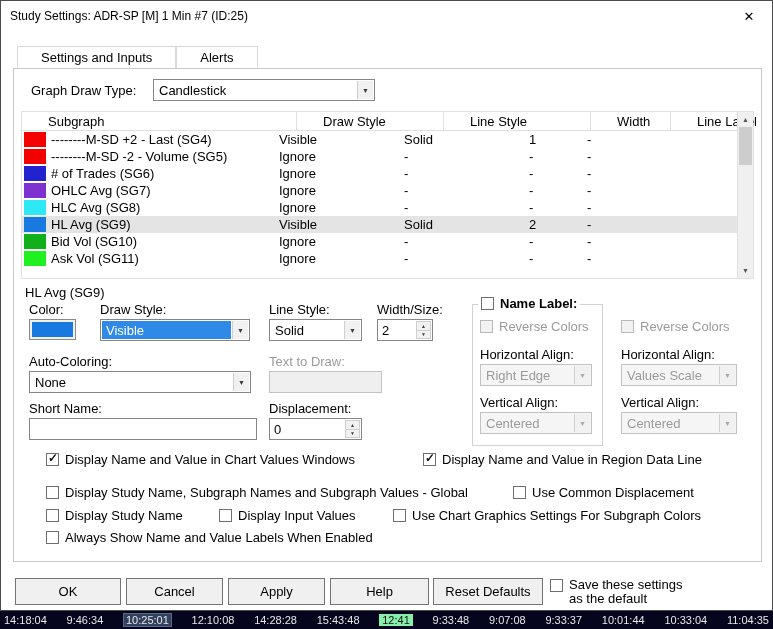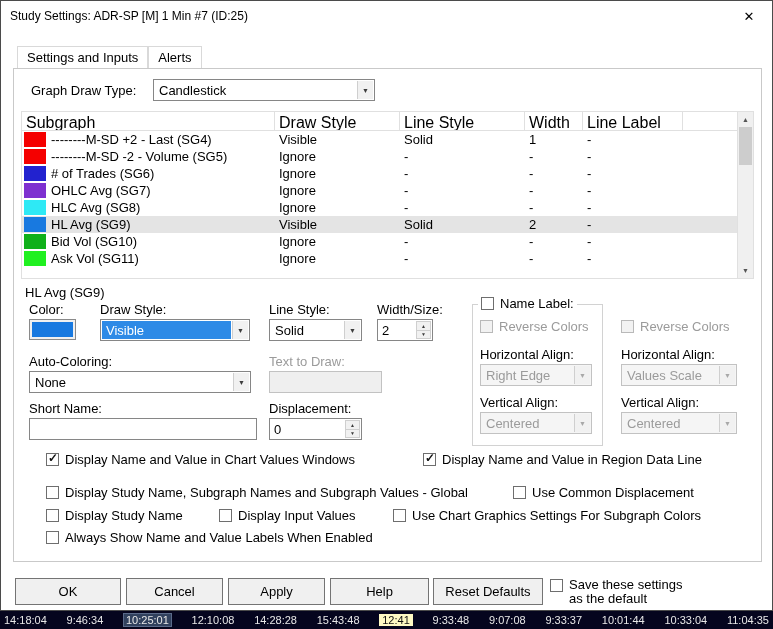--- a/index.html
+++ b/index.html
@@ -12,21 +12,21 @@
     position: absolute; left: 0; top: 0; width: 773px; height: 611px;
     background: #fff; border: 1px solid #4b4b4b;
   }
   
   .titlebar { position: absolute; left: 0; top: 0; right: 0; height: 30px; background: #fff; }
   .title-text { position: absolute; left: 9px; top: 8px; font-size: 12px; white-space: nowrap; }
   .close-btn { position: absolute; right: 1px; top: 1px; width: 44px; height: 28px;
     display: flex; align-items: center; justify-content: center; font-size: 13px; }
   
   .tabs { position: absolute; left: 16px; top: 43px; height: 25px; display: flex; align-items: flex-end; z-index: 4; }
-  .tab { height: 22px; line-height: 21px; padding: 0 9px; font-size: 13px;
+  .tab { height: 22px; line-height: 21px; padding: 0 23px; font-size: 13px;
     border: 1px solid #d9d9d9; border-bottom: none; background: #fff; margin-bottom: 1px; }
   .tab.active { height: 25px; line-height: 24px; border: 1px solid #9c9c9c; border-bottom: none;
     font-weight: bold; margin-bottom: 0; background: #fff; }
   .panel { position: absolute; left: 12px; top: 67px; width: 749px; height: 494px;
     border: 1px solid #c9c9c9; background: #fff; }
   
   .lbl { position: absolute; font-size: 13px; white-space: nowrap; }
   .lbl.disabled { color: #9b9b9b; }
   
   .combo { position: absolute; height: 22px; border: 1px solid #868686; background: #fff; font-size: 13px; }
@@ -56,30 +56,30 @@
   
   .check { position: absolute; display: flex; align-items: flex-start; font-size: 13px; white-space: nowrap; }
   .box { width: 13px; height: 13px; border: 1px solid #6e6e6e; background: #fff;
     margin-right: 6px; position: relative; flex: none; margin-top: 1px; }
   .box .mark { display: none; position: absolute; left: 1px; top: -3px; font-size: 12px; font-weight: bold; color: #111; }
   .box.checked .mark { display: block; }
   .check.disabled { color: #9b9b9b; }
   .check.disabled .box { border-color: #b9b9b9; background: #f2f2f2; }
   .two-line span { display: block; line-height: 14px; }
   
-  .group { position: absolute; border: 1px solid #d2d2d2; background: #fff; }
+  .group { position: absolute; border: 1px solid #d2d2d2; background: #fff; font-weight: bold; }
   .group-title { position: absolute; top: -9px; left: 5px; background: #fff; padding: 0 3px;
     display: flex; font-size: 13px; white-space: nowrap; }
   
   .tbl { position: absolute; left: 20px; top: 110px; width: 733px; height: 168px;
     border: 1px solid #e0e0e0; background: #fff; }
   .tbl-head { position: absolute; left: 0; top: 0; right: 16px; height: 19px; display: flex;
     border-bottom: 1px solid #e0e0e0; }
-  .th { border-right: 1px solid #e0e0e0; padding: 2px 0 0 4px; font-size: 16px;
-    white-space: nowrap; overflow: hidden; flex: none; }
+  .th { border-right: 1px solid #e0e0e0; padding: 2px 0 0 4px; font-size: 13px;
+    white-space: nowrap; overflow: hidden; flex: none; margin-left: 22px; }
   .tbl-body { position: absolute; left: 0; top: 19px; right: 16px; bottom: 0; }
   .trow { height: 17px; display: flex; align-items: center; font-size: 13px; }
   .trow.selected { background: #e4e4e4; }
   .td { padding-left: 4px; white-space: nowrap; overflow: hidden; flex: none; }
   .td.c0 { display: flex; align-items: center; padding-left: 2px; }
   .swatch { width: 22px; height: 15px; margin-right: 5px; flex: none; }
   .c0 { width: 253px; } .c1 { width: 125px; } .c2 { width: 125px; }
   .c3 { width: 58px; } .c4 { width: 100px; } .cf { flex: 1; border-right: none; }
   .vscroll { position: absolute; right: 0; top: 0; bottom: 0; width: 16px;
     background: #f0f0f0; border-left: 1px solid #e0e0e0; }
@@ -89,21 +89,21 @@
   .sb-thumb { position: absolute; left: 1px; right: 1px; top: 15px; height: 38px; background: #cdcdcd; }
   
   .btn { position: absolute; top: 577px; height: 27px; background: #f0f0f0;
     border: 1px solid #747474; font-size: 13px; display: flex; align-items: center; justify-content: center; }
   
   .timeline { position: absolute; left: 0; bottom: 0; width: 773px; height: 18px;
     display: flex; align-items: center; justify-content: space-between; padding: 0 4px;
     font-size: 11px; color: #e8e8e8; background: #05051e; gap: 11px; }
   .time { white-space: nowrap; }
   .time.boxed { background: #31415e; border: 1px solid #5a6a8a; padding: 0 2px; }
-  .time.inverse { background: #fef9c3; color: #111; padding: 0 3px; }
+  .time.inverse { background: #86efac; color: #111; padding: 0 3px; }
   .section-title { position: absolute; font-size: 13px; white-space: nowrap; }
 </style>
 </head>
 <body>
 
 <div class="dialog">
 
   <div class="titlebar">
     <span class="title-text">Study Settings: ADR-SP [M]  1 Min  #7 (ID:25)</span>
     <span class="close-btn">✕</span>

